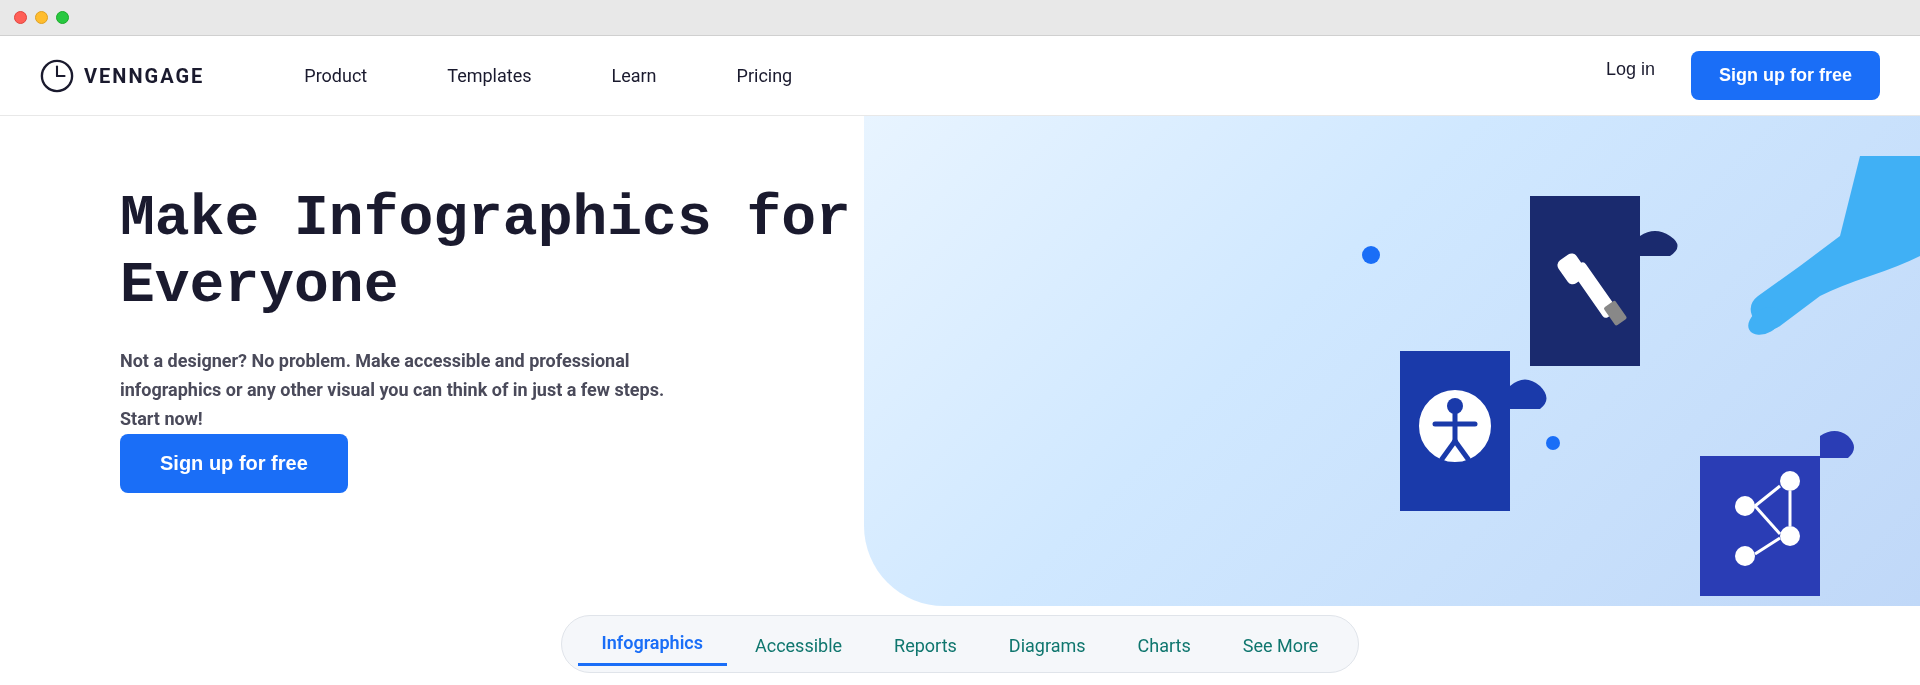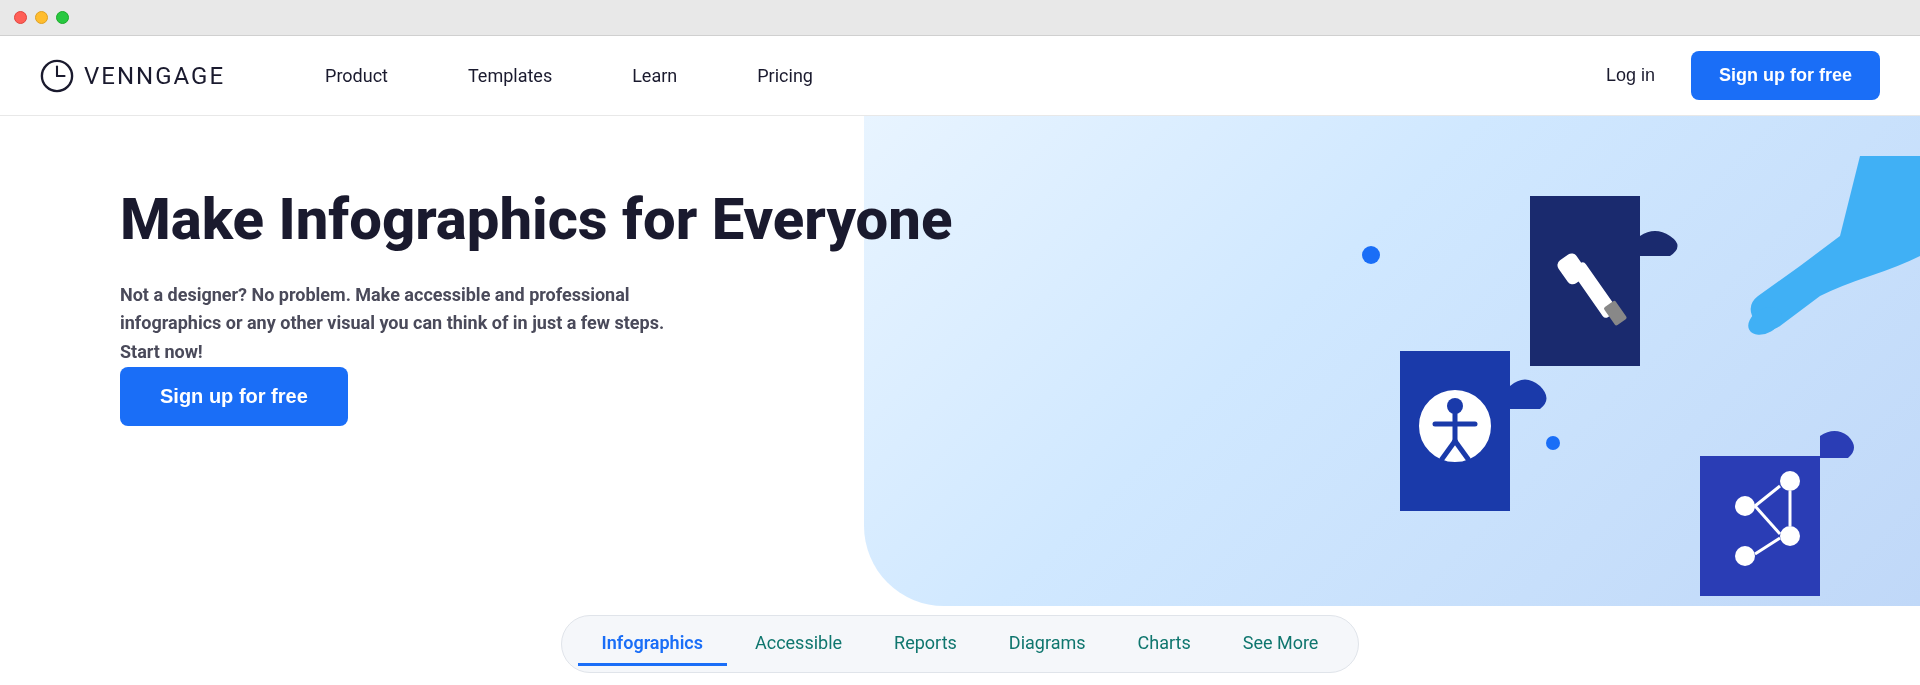--- a/index.html
+++ b/index.html
@@ -62,22 +62,22 @@
       gap: 10px;
       margin-right: 60px;
     }
 
     .logo-icon {
       width: 34px;
       height: 34px;
     }
 
     .logo-text {
-      font-size: 24px;
-      font-weight: 400;
+      font-size: 20px;
+      font-weight: 700;
       letter-spacing: 2px;
       color: #1a1a2e;
     }
 
     .nav-links {
       display: flex;
       align-items: center;
       gap: 0;
       flex: 1;
     }
@@ -87,21 +87,21 @@
       font-weight: 400;
       color: #1a1a2e;
       padding: 0 40px;
       cursor: pointer;
       text-decoration: none;
       text-align: center;
     }
 
     .nav-actions {
       display: flex;
-      align-items: center;
+      align-items: flex-start;
       gap: 20px;
       margin-left: auto;
     }
 
     .login-btn {
       font-size: 18px;
       font-weight: 400;
       color: #1a1a2e;
       cursor: pointer;
       background: none;
@@ -145,20 +145,21 @@
       padding: 70px 0 40px 120px;
       max-width: 52%;
     }
 
     .hero-title {
       font-size: 58px;
       font-weight: 800;
       color: #1a1a2e;
       line-height: 1.15;
       margin-bottom: 28px;
+      font-family: Liberation Mono, monospace;
     }
 
     .hero-subtitle {
       font-size: 18px;
       color: #4a4a5a;
       line-height: 1.6;
       max-width: 560px;
       font-weight: bold;
     }
 
@@ -186,21 +187,21 @@
       align-items: center;
       justify-content: center;
       gap: 0;
       padding: 0 80px;
       height: 75px;
       background: #ffffff;
     }
 
     .tabs-container {
       display: flex;
-      align-items: flex-start;
+      align-items: flex-end;
       background: #f5f7fa;
       border-radius: 50px;
       padding: 6px 16px;
       gap: 4px;
       border: 1px solid #e0e4ea;
     }
 
     .tab-item {
       font-size: 18px;
       font-weight: 400;

